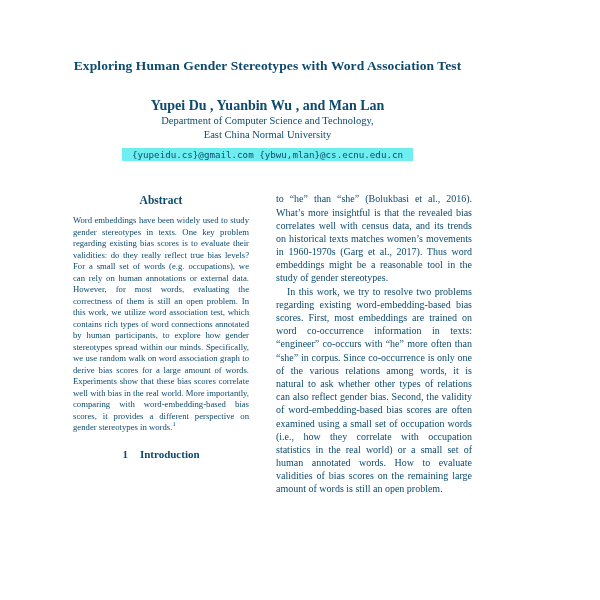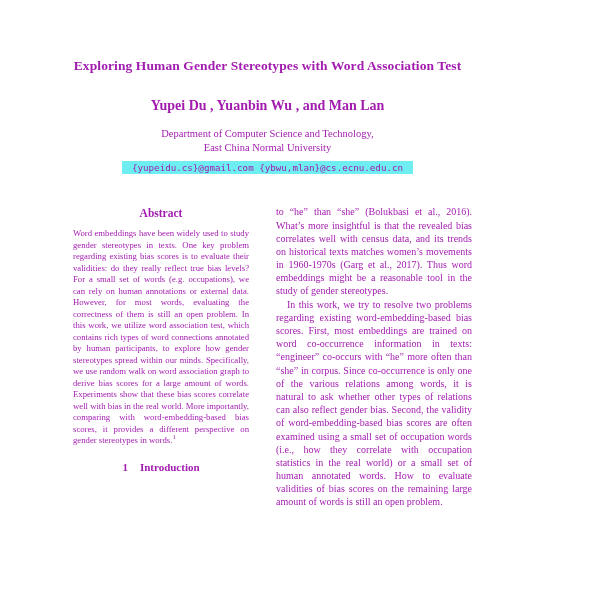--- a/index.html
+++ b/index.html
@@ -7,39 +7,38 @@
     padding: 0;
     background: #ffffff;
   }
   .page {
     position: relative;
     width: 535px;
     height: 600px;
     background: #ffffff;
     overflow: hidden;
     font-family: "Liberation Serif", serif;
-    color: #a21caf;
+    color: #0c4a6e;
     box-sizing: border-box;
   }
   .header {
     text-align: center;
     padding-top: 58px;
   }
   .title {
     font-size: 13.5px;
     font-weight: bold;
     letter-spacing: 0.1px;
   }
   .authors {
     margin-top: 24px;
     font-size: 14px;
     font-weight: bold;
   }
   .affiliation {
-    margin-top: 13px;
     font-size: 10.5px;
     line-height: 1.35;
   }
   .emails-line {
     margin-top: 7px;
     font-size: 9.2px;
   }
   .email-highlight {
     font-family: "DejaVu Sans Mono", monospace;
     padding: 1px 10px;

